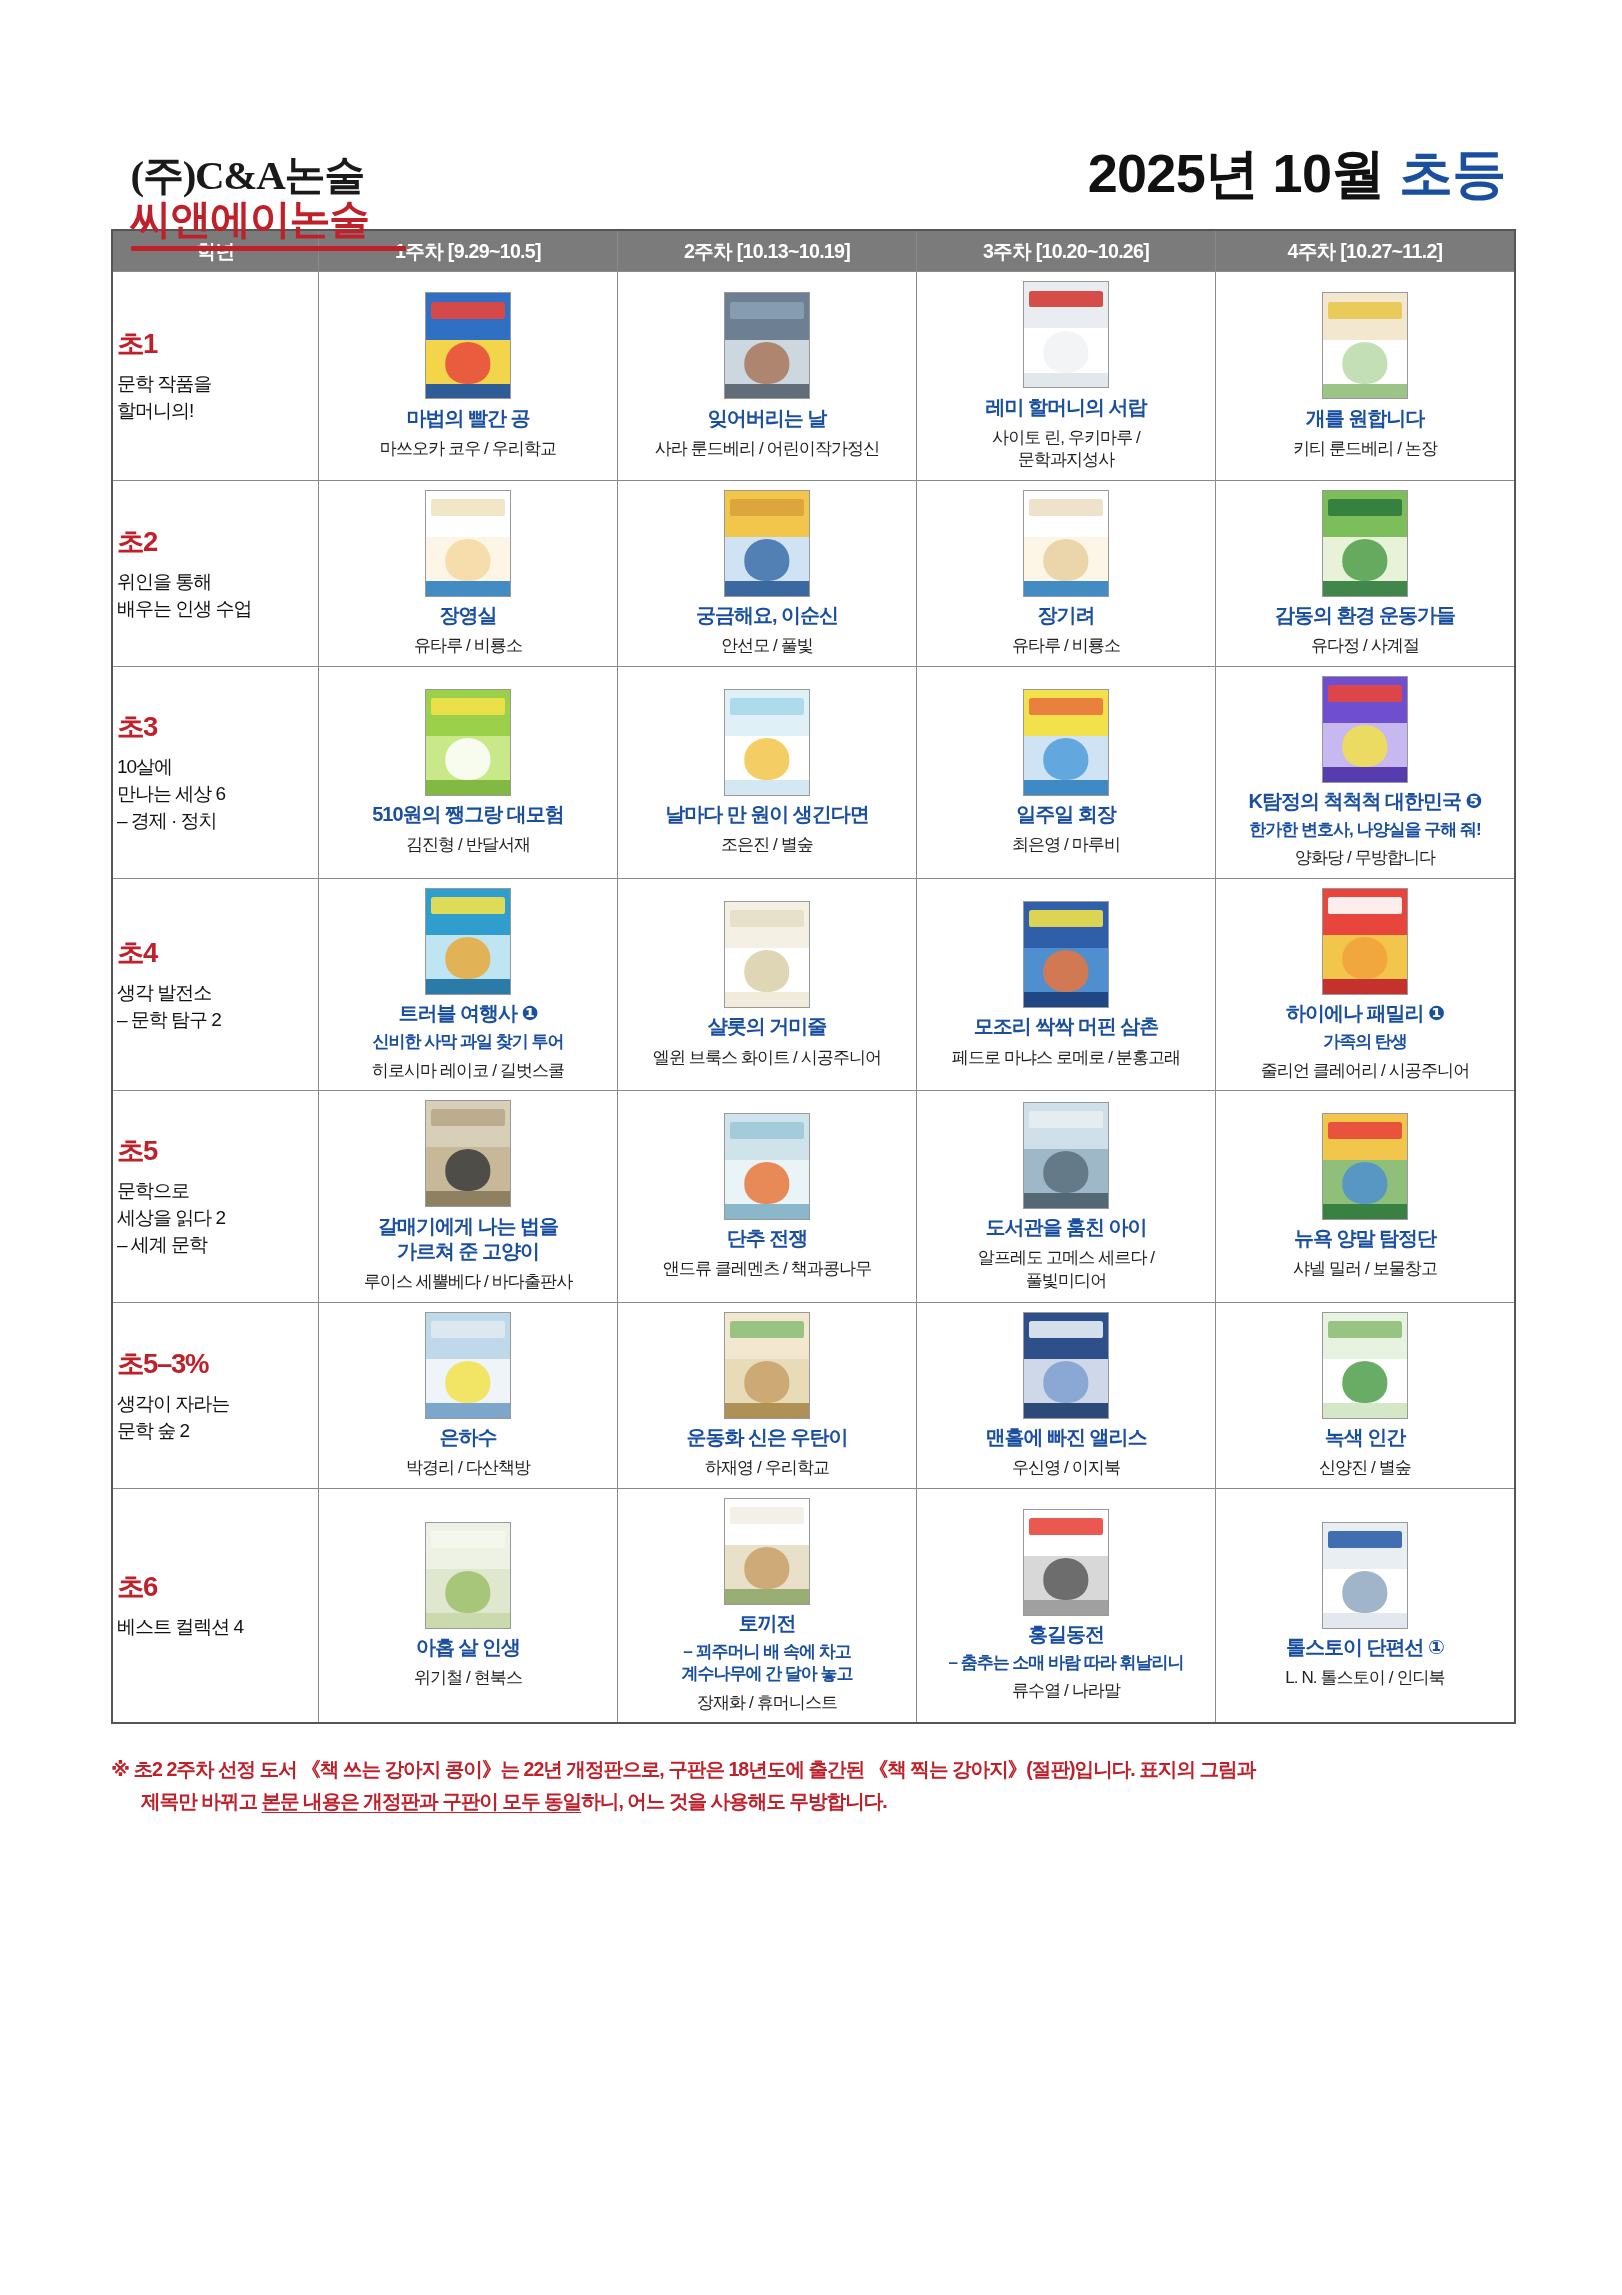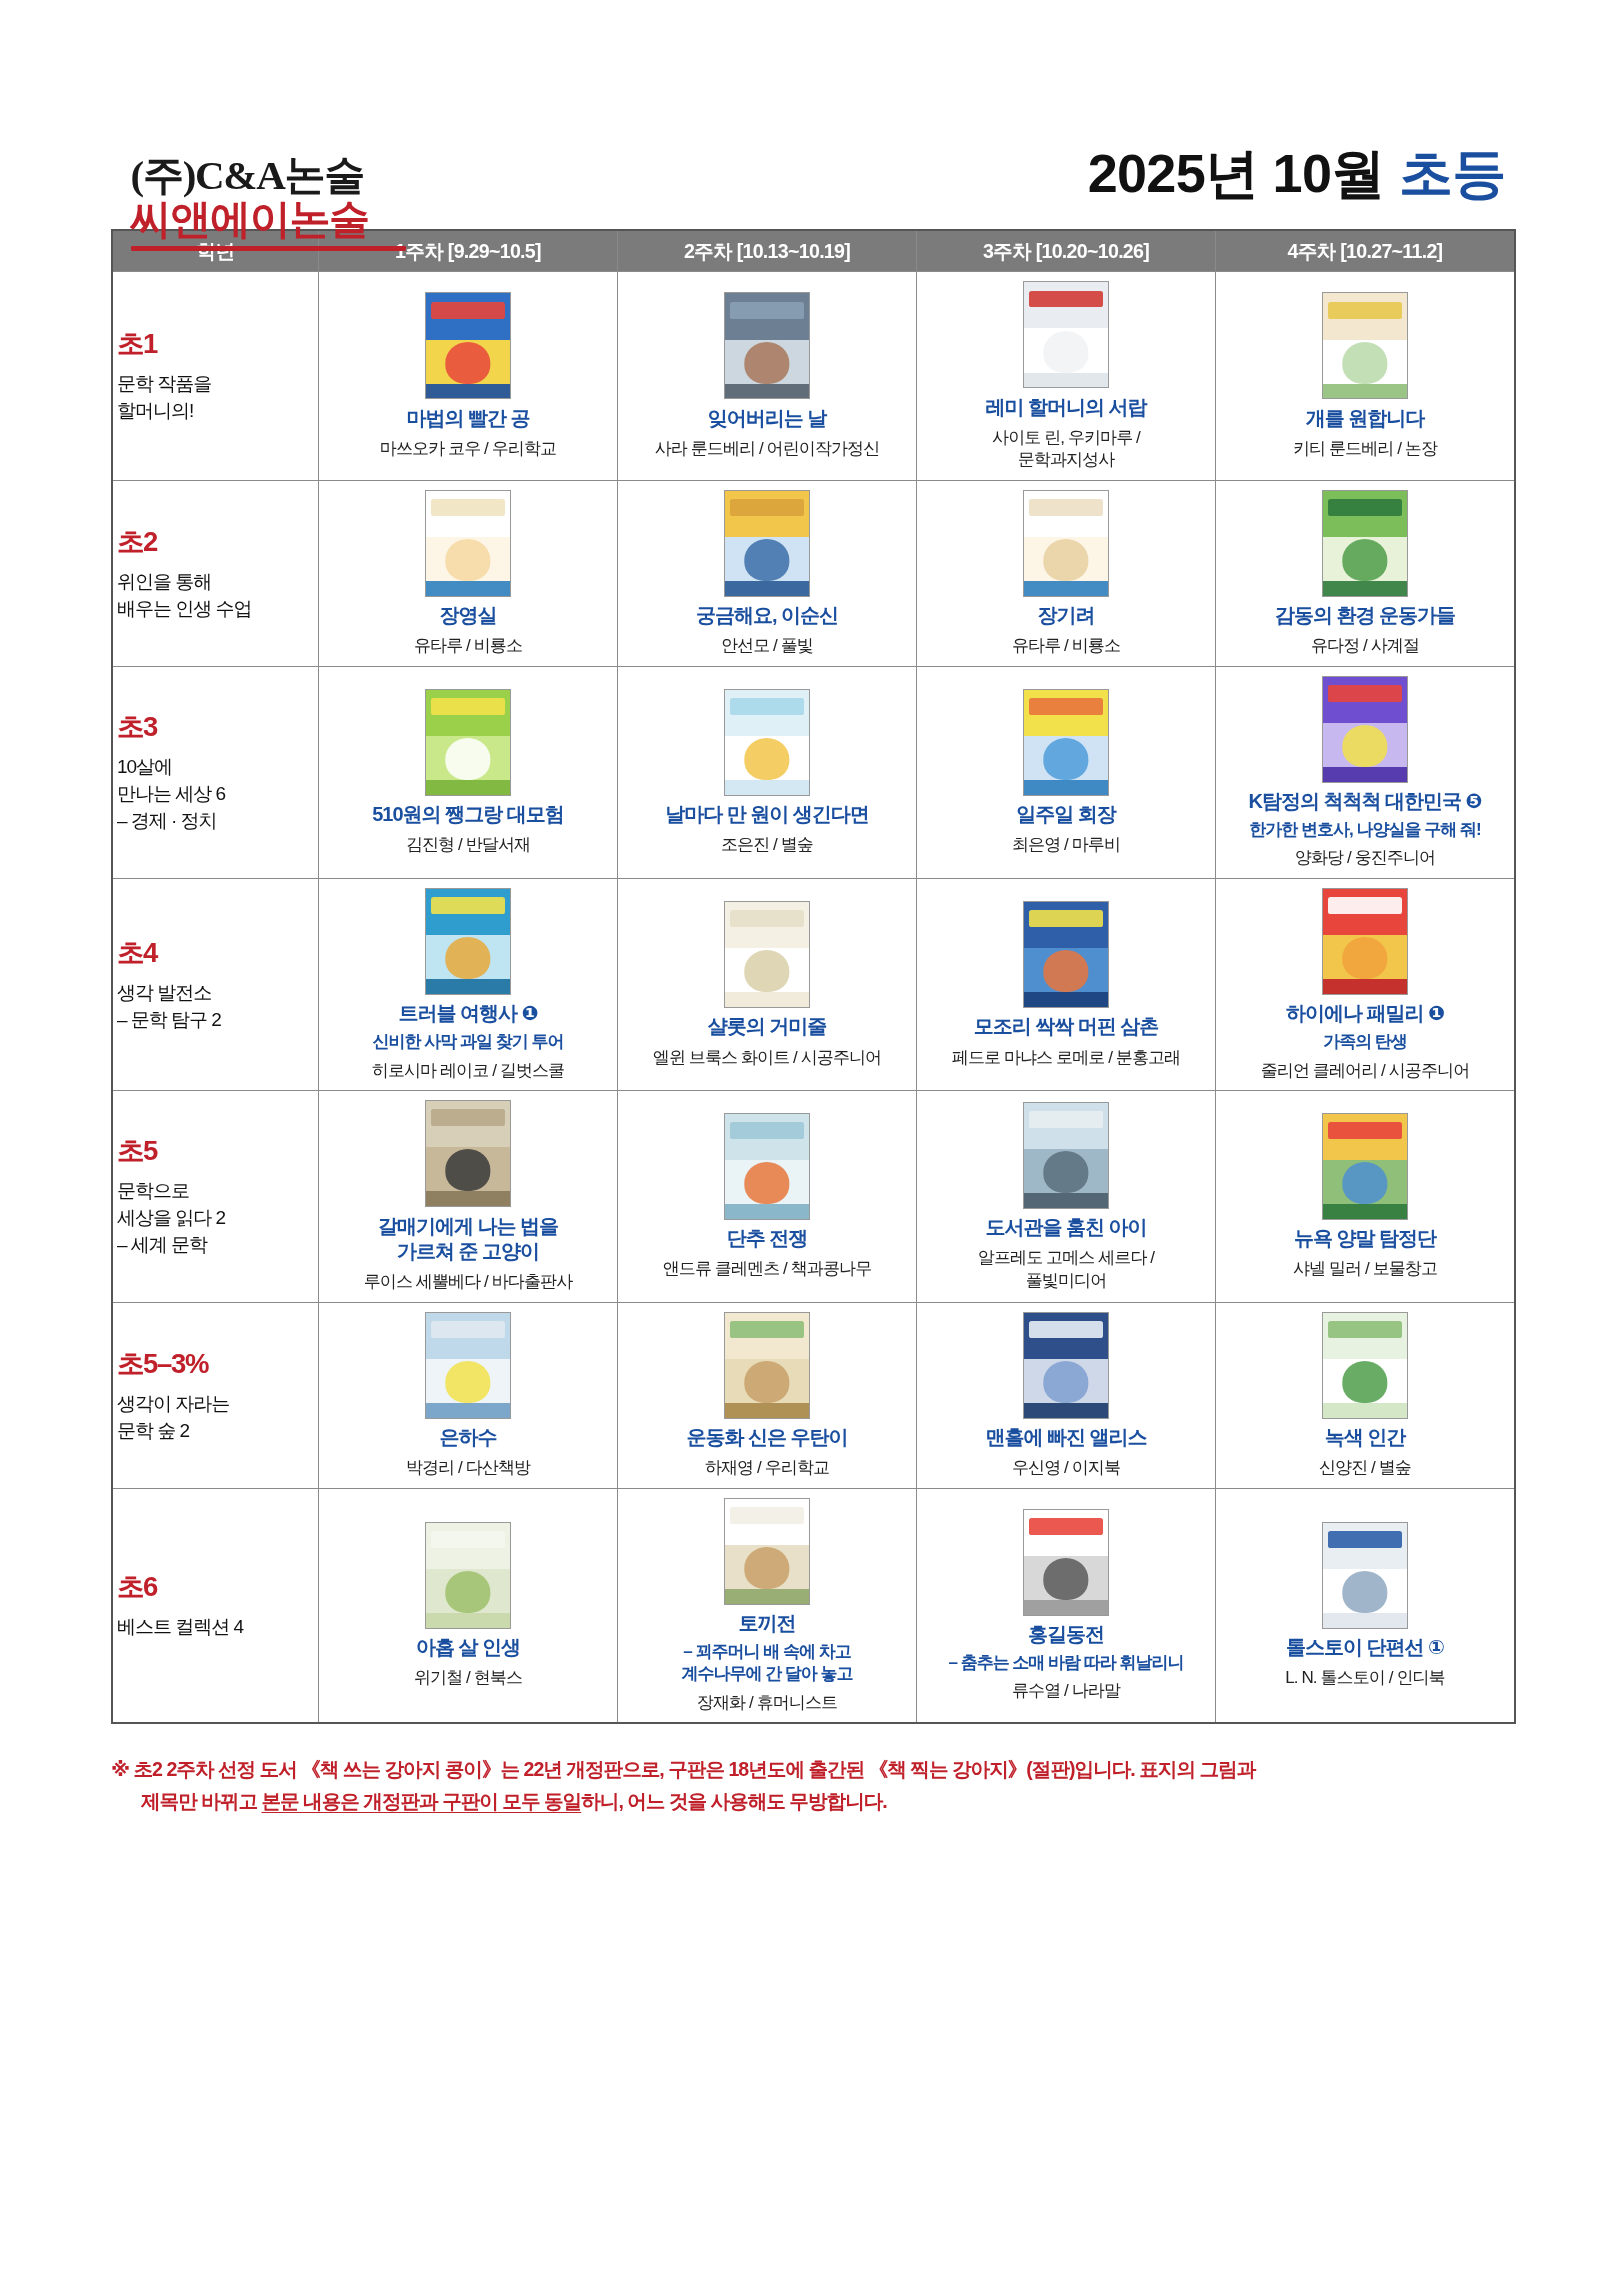--- a/index.html
+++ b/index.html
@@ -391,21 +391,21 @@
           <td class="book-cell">
             <div class="cover">
               <div class="c-top" style="background: rgb(111, 78, 207);"></div>
               <div class="c-bot" style="background: rgb(200, 184, 240);"></div>
               <div class="c-band" style="background: rgb(232, 70, 60);"></div>
               <div class="c-shape" style="background: rgb(242, 225, 74);"></div>
               <div class="c-bar" style="background: rgb(74, 47, 168);"></div>
             </div>
             <div class="book-title">K탐정의 척척척 대한민국 ❺</div>
             <div class="book-sub">한가한 변호사, 나양실을 구해 줘!</div>
-            <div class="book-author">양화당 / 웅진주니어</div>
+            <div class="book-author">양화당 / 무방합니다</div>
           </td>
         </tr>
         <tr>
           <td class="grade-cell">
             <div class="grade-title">초4</div>
             <div class="grade-sub">생각 발전소
 – 문학 탐구 2</div>
           </td>
           <td class="book-cell">
             <div class="cover">

